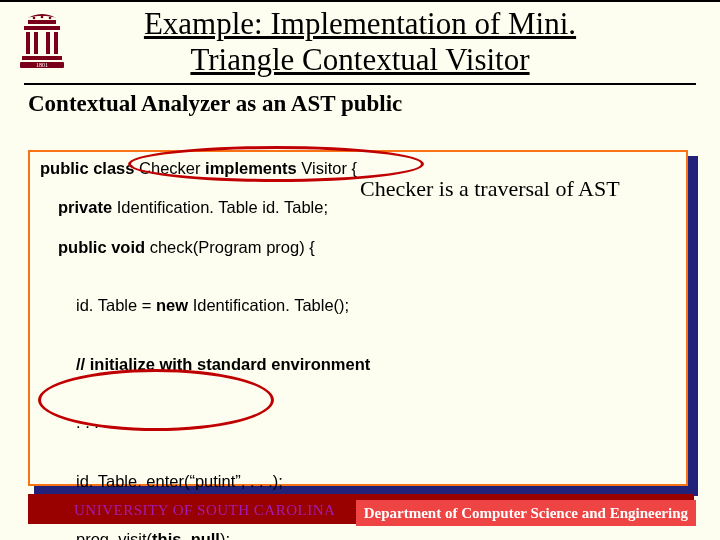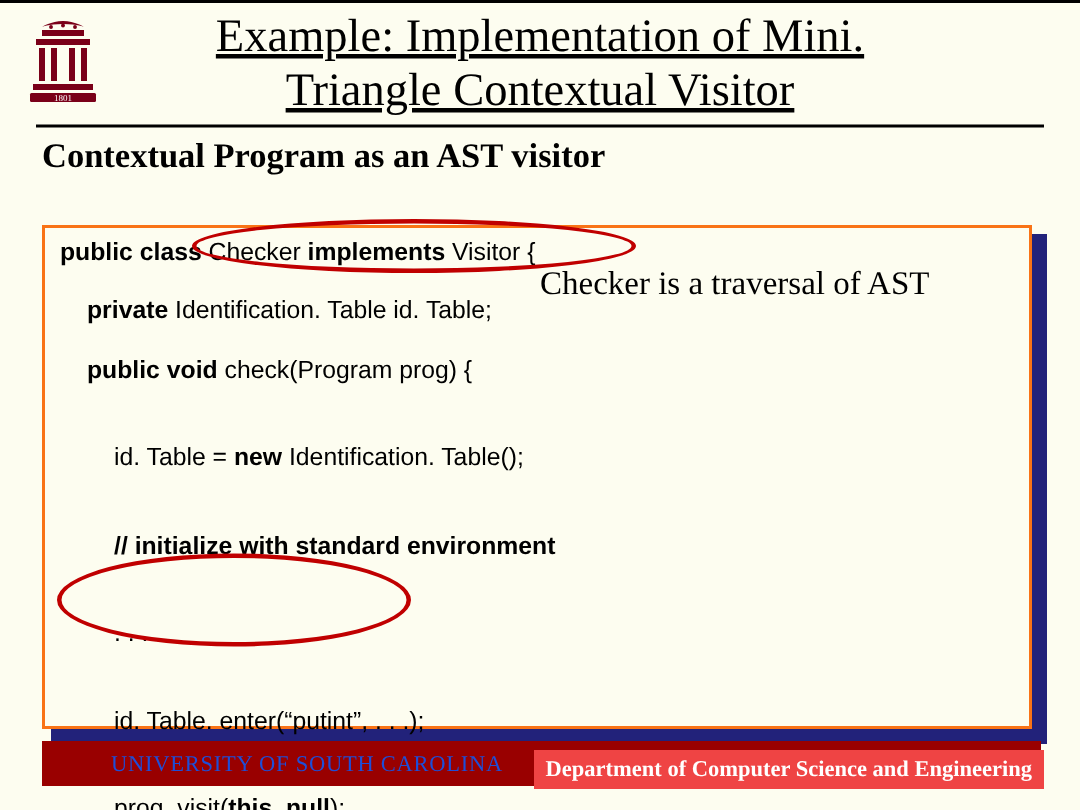--- a/index.html
+++ b/index.html
@@ -123,21 +123,21 @@
     width: 666px;
     height: 30px;
     background: #990000;
   }
   .footer-left {
     position: absolute;
     left: 74px;
     bottom: 23px;
     font-family: "Times New Roman", Times, serif;
     font-size: 15px;
-    color: #1d4ed8;
+    color: #a21caf;
     letter-spacing: 0.5px;
   }
   .footer-right-box {
     position: absolute;
     right: 24px;
     bottom: 16px;
     background: #ef4444;
     padding: 4px 8px;
   }
   .footer-right-box .txt {
@@ -171,21 +171,21 @@
     </svg>
   </div>
 
   <div class="title">
     <span class="underline">Example: Implementation of Mini.</span><br>
     <span class="underline">Triangle Contextual Visitor</span>
   </div>
 
   <div class="hr"></div>
 
-  <div class="subtitle">Contextual Program as an AST visitor</div>
+  <div class="subtitle">Contextual Analyzer as an AST public</div>
 
   <div class="codebox-wrap">
     <div class="codebox-shadow"></div>
     <div class="codebox">
       <div><span class="bold">public class</span><span> Checker </span><span class="bold">implements</span><span> Visitor {</span></div>
       <div style="height:18px"></div>
       <div class="indent1"><span class="bold">private</span><span> Identification. Table id. Table;</span></div>
       <div style="height:18px"></div>
       <div class="indent1"><span class="bold">public void</span><span> check(Program prog) {</span></div>
       <div class="indent2"><span>id. Table = </span><span class="bold">new</span><span> Identification. Table();</span></div>

